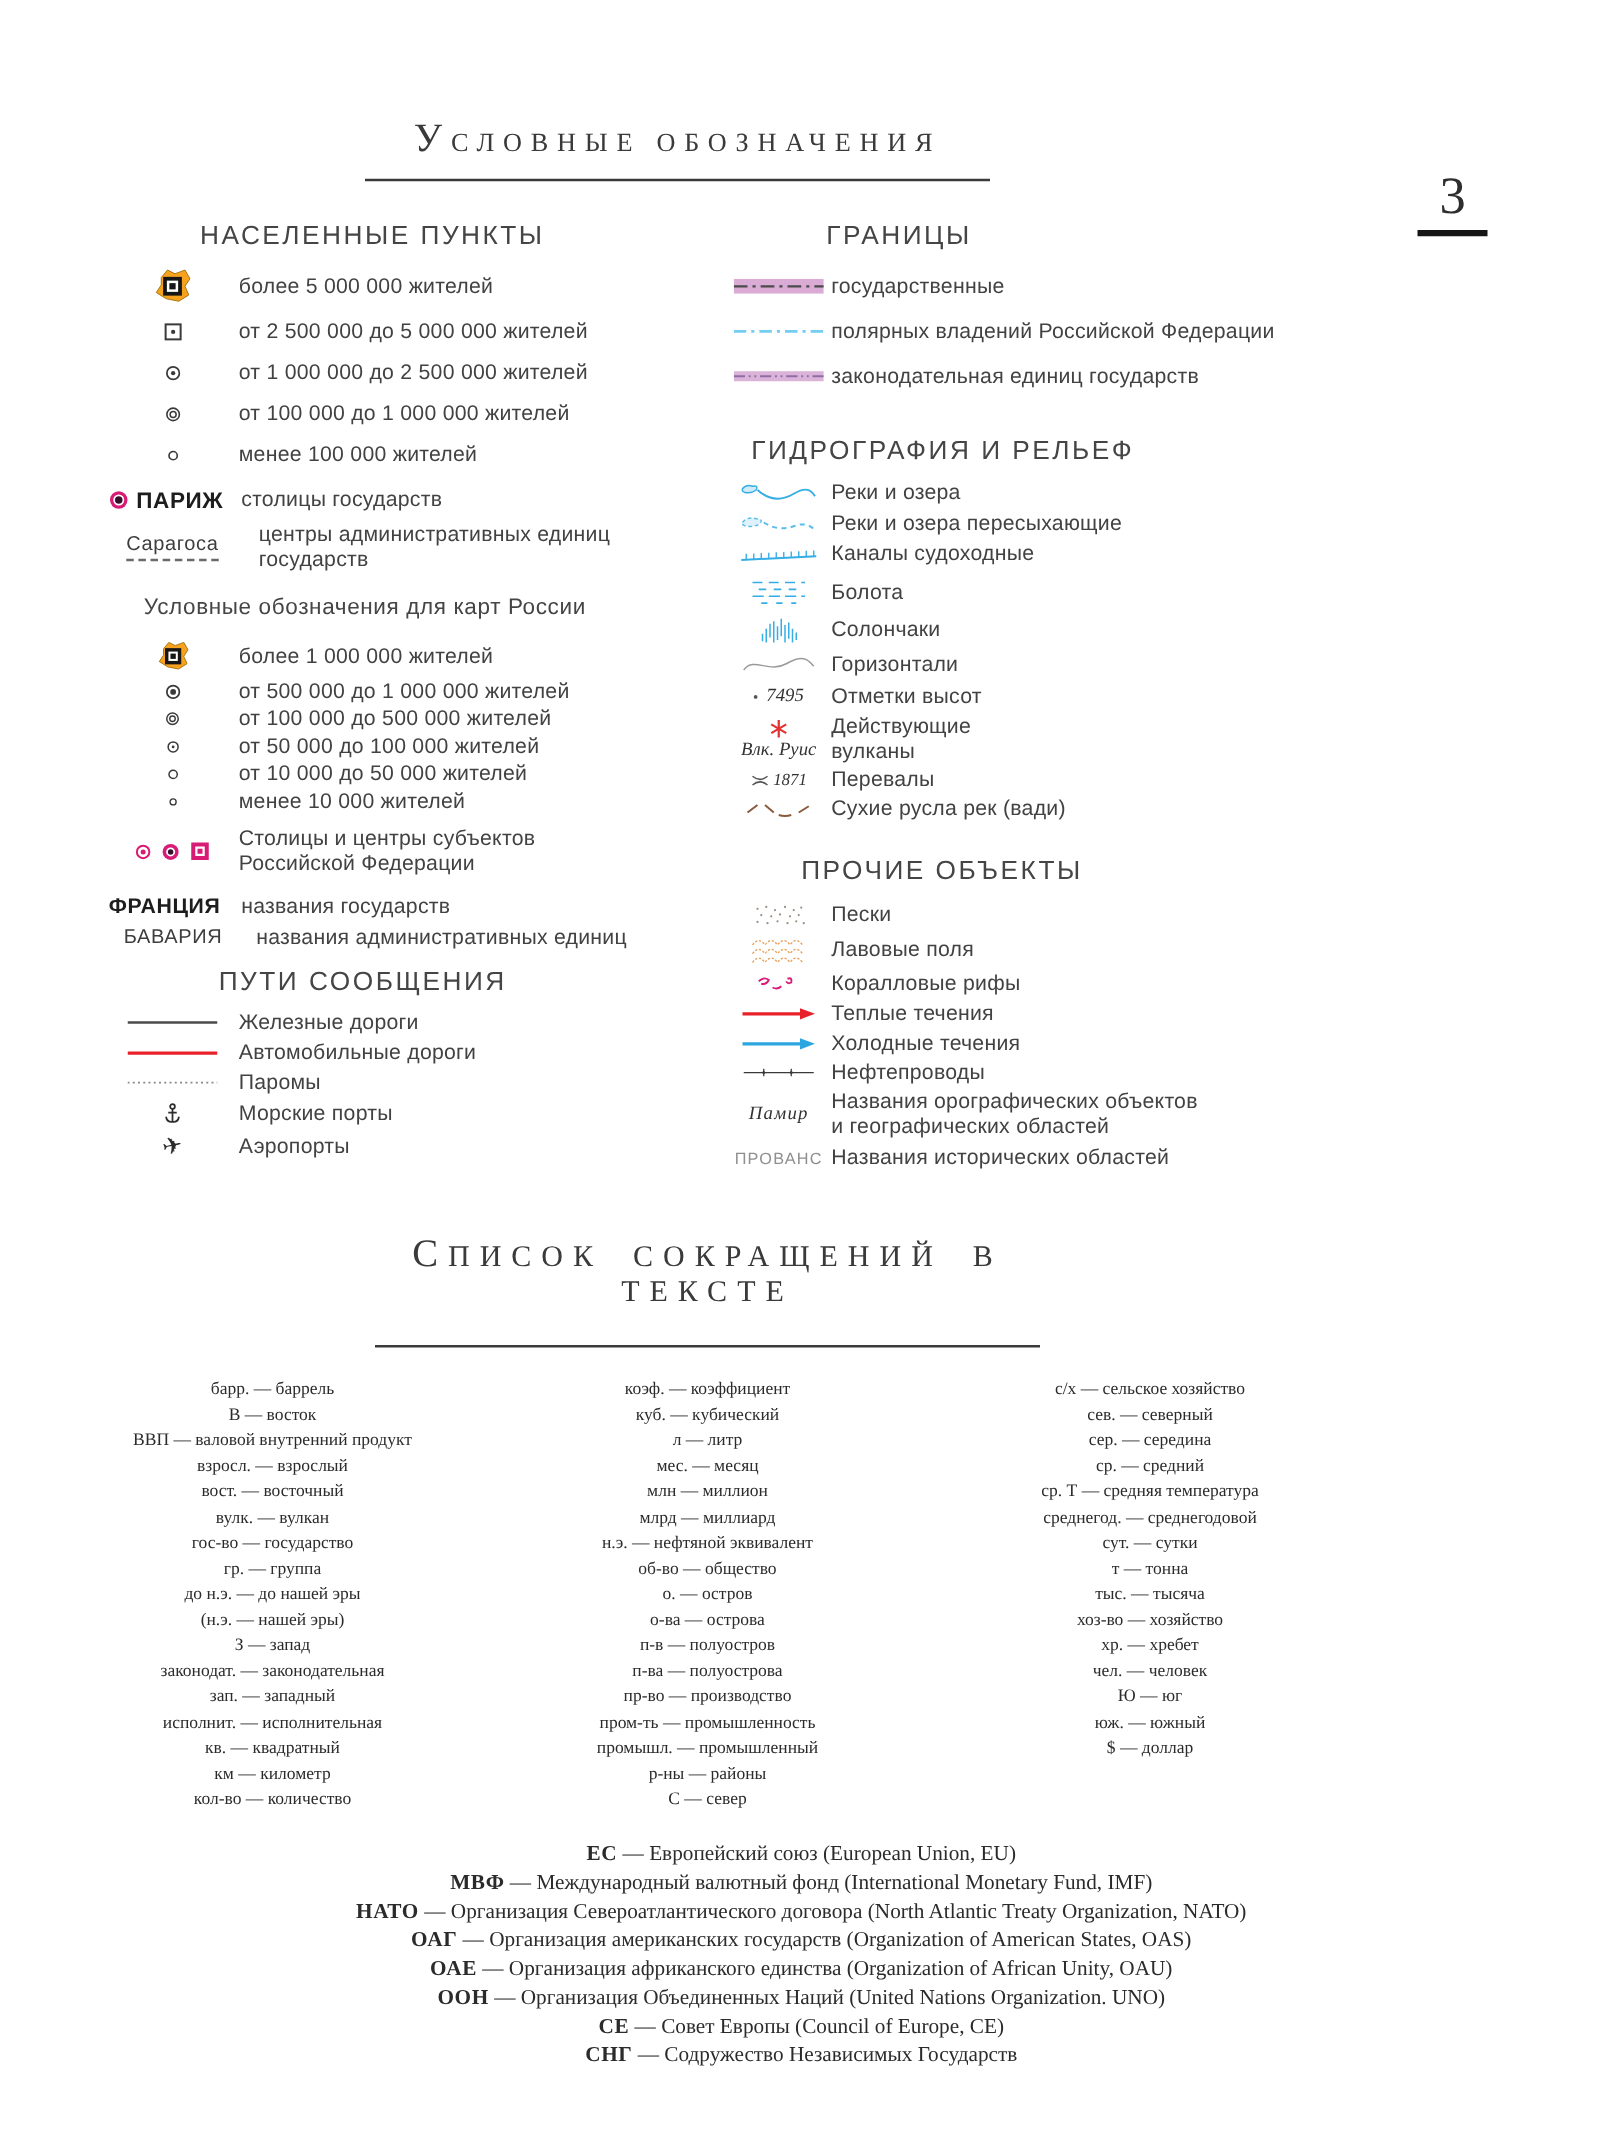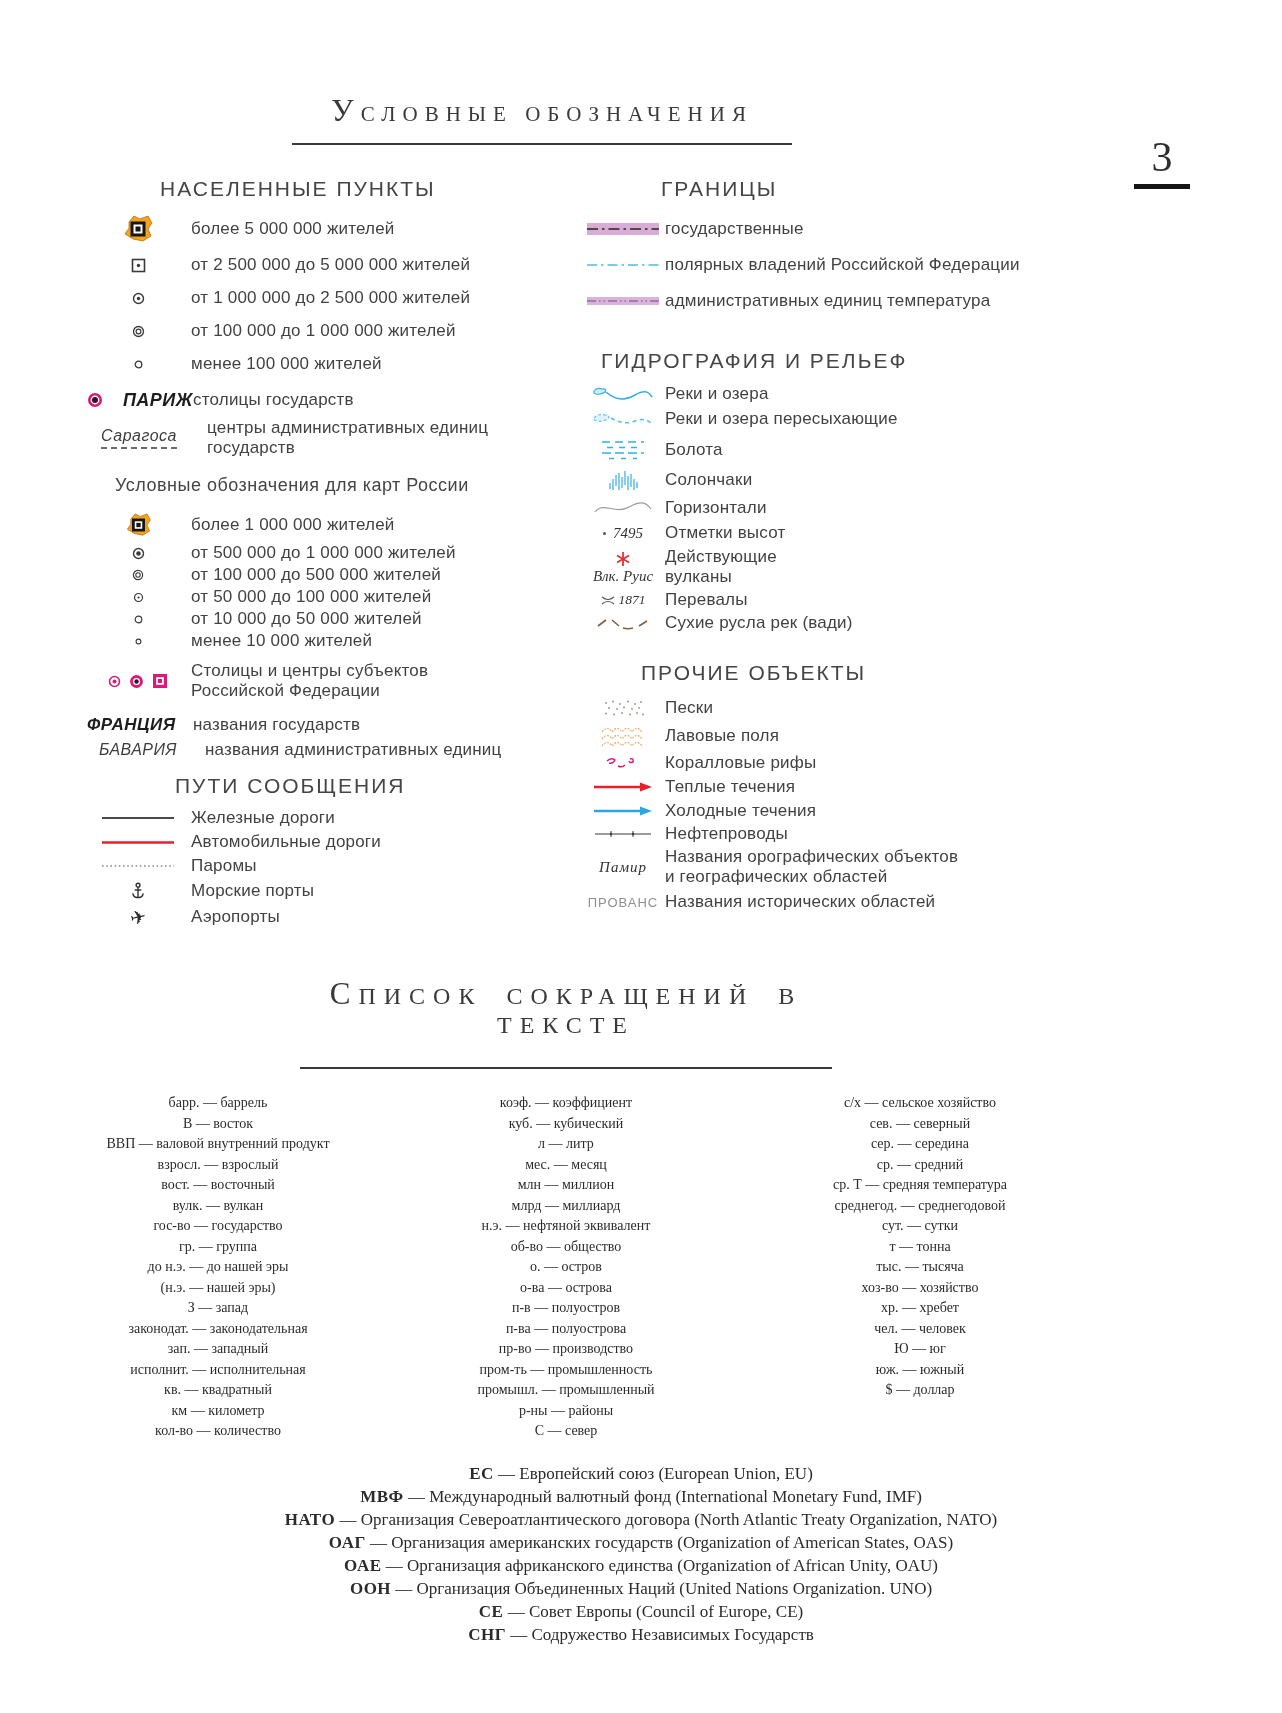--- a/index.html
+++ b/index.html
@@ -21,21 +21,21 @@
   
   .legend{display:flex;margin-top:32px;padding-left:85px;}
   .col-l{width:478px;}
   .col-r{width:600px;margin-left:18px;}
   .sec-head{font-size:21px;letter-spacing:2px;color:#454545;}
   .sub-head{font-size:18px;letter-spacing:.5px;color:#454545;}
 
   .lrow{display:flex;align-items:center;}
   .sym{width:106px;display:flex;justify-content:center;align-items:center;flex-shrink:0;}
   .col-r .sym{width:84px;}
-  .sym.left{justify-content:space-between;padding-left:2px;font-style:italic;}
+  .sym.left{justify-content:flex-start;padding-left:2px;}
   .sym.col{flex-direction:column;line-height:1;}
   .lbl{font-size:17px;color:#424242;line-height:1.18;white-space:pre-line;letter-spacing:.2px;}
 
   .bold-name{font-weight:bold;font-size:18px;color:#1d1d1d;letter-spacing:.5px;}
   .reg-name{font-size:16px;color:#3d3d3d;letter-spacing:.5px;}
   .small-name{font-size:14px;color:#3d3d3d;letter-spacing:.5px;}
   .dashed-u{border-bottom:2px dashed #6a6a6a;padding-bottom:2px;}
   .ital{font-family:"Liberation Serif",serif;font-style:italic;font-size:15px;color:#333;}
   .gray-caps{font-size:13px;color:#8f8f8f;letter-spacing:1px;}
   .dot-sep{display:inline-block;width:3px;height:3px;border-radius:50%;background:#555;margin-right:7px;vertical-align:middle;}
@@ -315,21 +315,21 @@
         <span class="lbl">полярных владений Российской Федерации</span>
       </div>
 
       <div class="lrow h36">
         <span class="sym">
           <svg width="72" height="10">
               <rect y="1" width="72" height="8" fill="#dcb3d8"></rect>
               <line x1="0" y1="5" x2="72" y2="5" stroke="#8d6da6" stroke-width="1.5" stroke-dasharray="9 3 1.5 3 1.5 3"></line>
             </svg>
         </span>
-        <span class="lbl">административных единиц температура</span>
+        <span class="lbl">законодательная единиц государств</span>
       </div>
 
       <div class="sec-head mt30" style="margin-left:20px;">ГИДРОГРАФИЯ И РЕЛЬЕФ</div>
 
       <div class="lrow h26 mt8">
         <span class="sym">
           <svg width="64" height="20">
               <path d="M3,7 Q6,3 11,5 Q16,4 14,8 Q10,11 5,10 Q2,9 3,7 Z" fill="#cfeaf9" stroke="#35aee6" stroke-width="1.2"></path>
               <path d="M15,8 C24,16 34,17 44,11 S58,8 61,13" fill="none" stroke="#35aee6" stroke-width="1.5"></path>
             </svg>
@@ -340,20 +340,40 @@
       <div class="lrow h24">
         <span class="sym">
           <svg width="64" height="18">
               <path d="M3,8 Q7,3 14,5 Q20,5 17,9 Q12,12 6,11 Q2,10 3,8 Z" fill="#dff1fb" stroke="#57bdeb" stroke-width="1.1" stroke-dasharray="3 2.2"></path>
               <path d="M20,8 C28,13 36,14 44,11 S56,10 60,13" fill="none" stroke="#57bdeb" stroke-width="1.6" stroke-dasharray="4 3.5"></path>
             </svg>
         </span>
         <span class="lbl">Реки и озера пересыхающие</span>
       </div>
 
+      <div class="lrow h24">
+        <span class="sym">
+          <svg width="64" height="15">
+              <line x1="2" y1="12" x2="62" y2="9" stroke="#35aee6" stroke-width="1.6"></line>
+              <g stroke="#35aee6" stroke-width="1.1">
+                <line x1="6" y1="11.8" x2="6" y2="7"></line>
+                <line x1="12" y1="11.5" x2="12" y2="6.7"></line>
+                <line x1="18" y1="11.2" x2="18" y2="6.4"></line>
+                <line x1="24" y1="10.9" x2="24" y2="6.1"></line>
+                <line x1="30" y1="10.6" x2="30" y2="5.8"></line>
+                <line x1="36" y1="10.3" x2="36" y2="5.5"></line>
+                <line x1="42" y1="10" x2="42" y2="5.2"></line>
+                <line x1="48" y1="9.7" x2="48" y2="4.9"></line>
+                <line x1="54" y1="9.4" x2="54" y2="4.6"></line>
+                <line x1="60" y1="9.1" x2="60" y2="4.3"></line>
+              </g>
+            </svg>
+        </span>
+        <span class="lbl">Каналы судоходные</span>
+      </div>
 
       <div class="lrow h30 mt4">
         <span class="sym">
           <svg width="46" height="22" stroke="#35aee6" stroke-width="1.3">
               <line x1="2" y1="3" x2="44" y2="3" stroke-dasharray="8 5"></line>
               <line x1="7" y1="8.5" x2="39" y2="8.5" stroke-dasharray="6 6"></line>
               <line x1="2" y1="14" x2="44" y2="14" stroke-dasharray="9 4"></line>
               <line x1="9" y1="19.5" x2="37" y2="19.5" stroke-dasharray="5 7"></line>
             </svg>
         </span>

